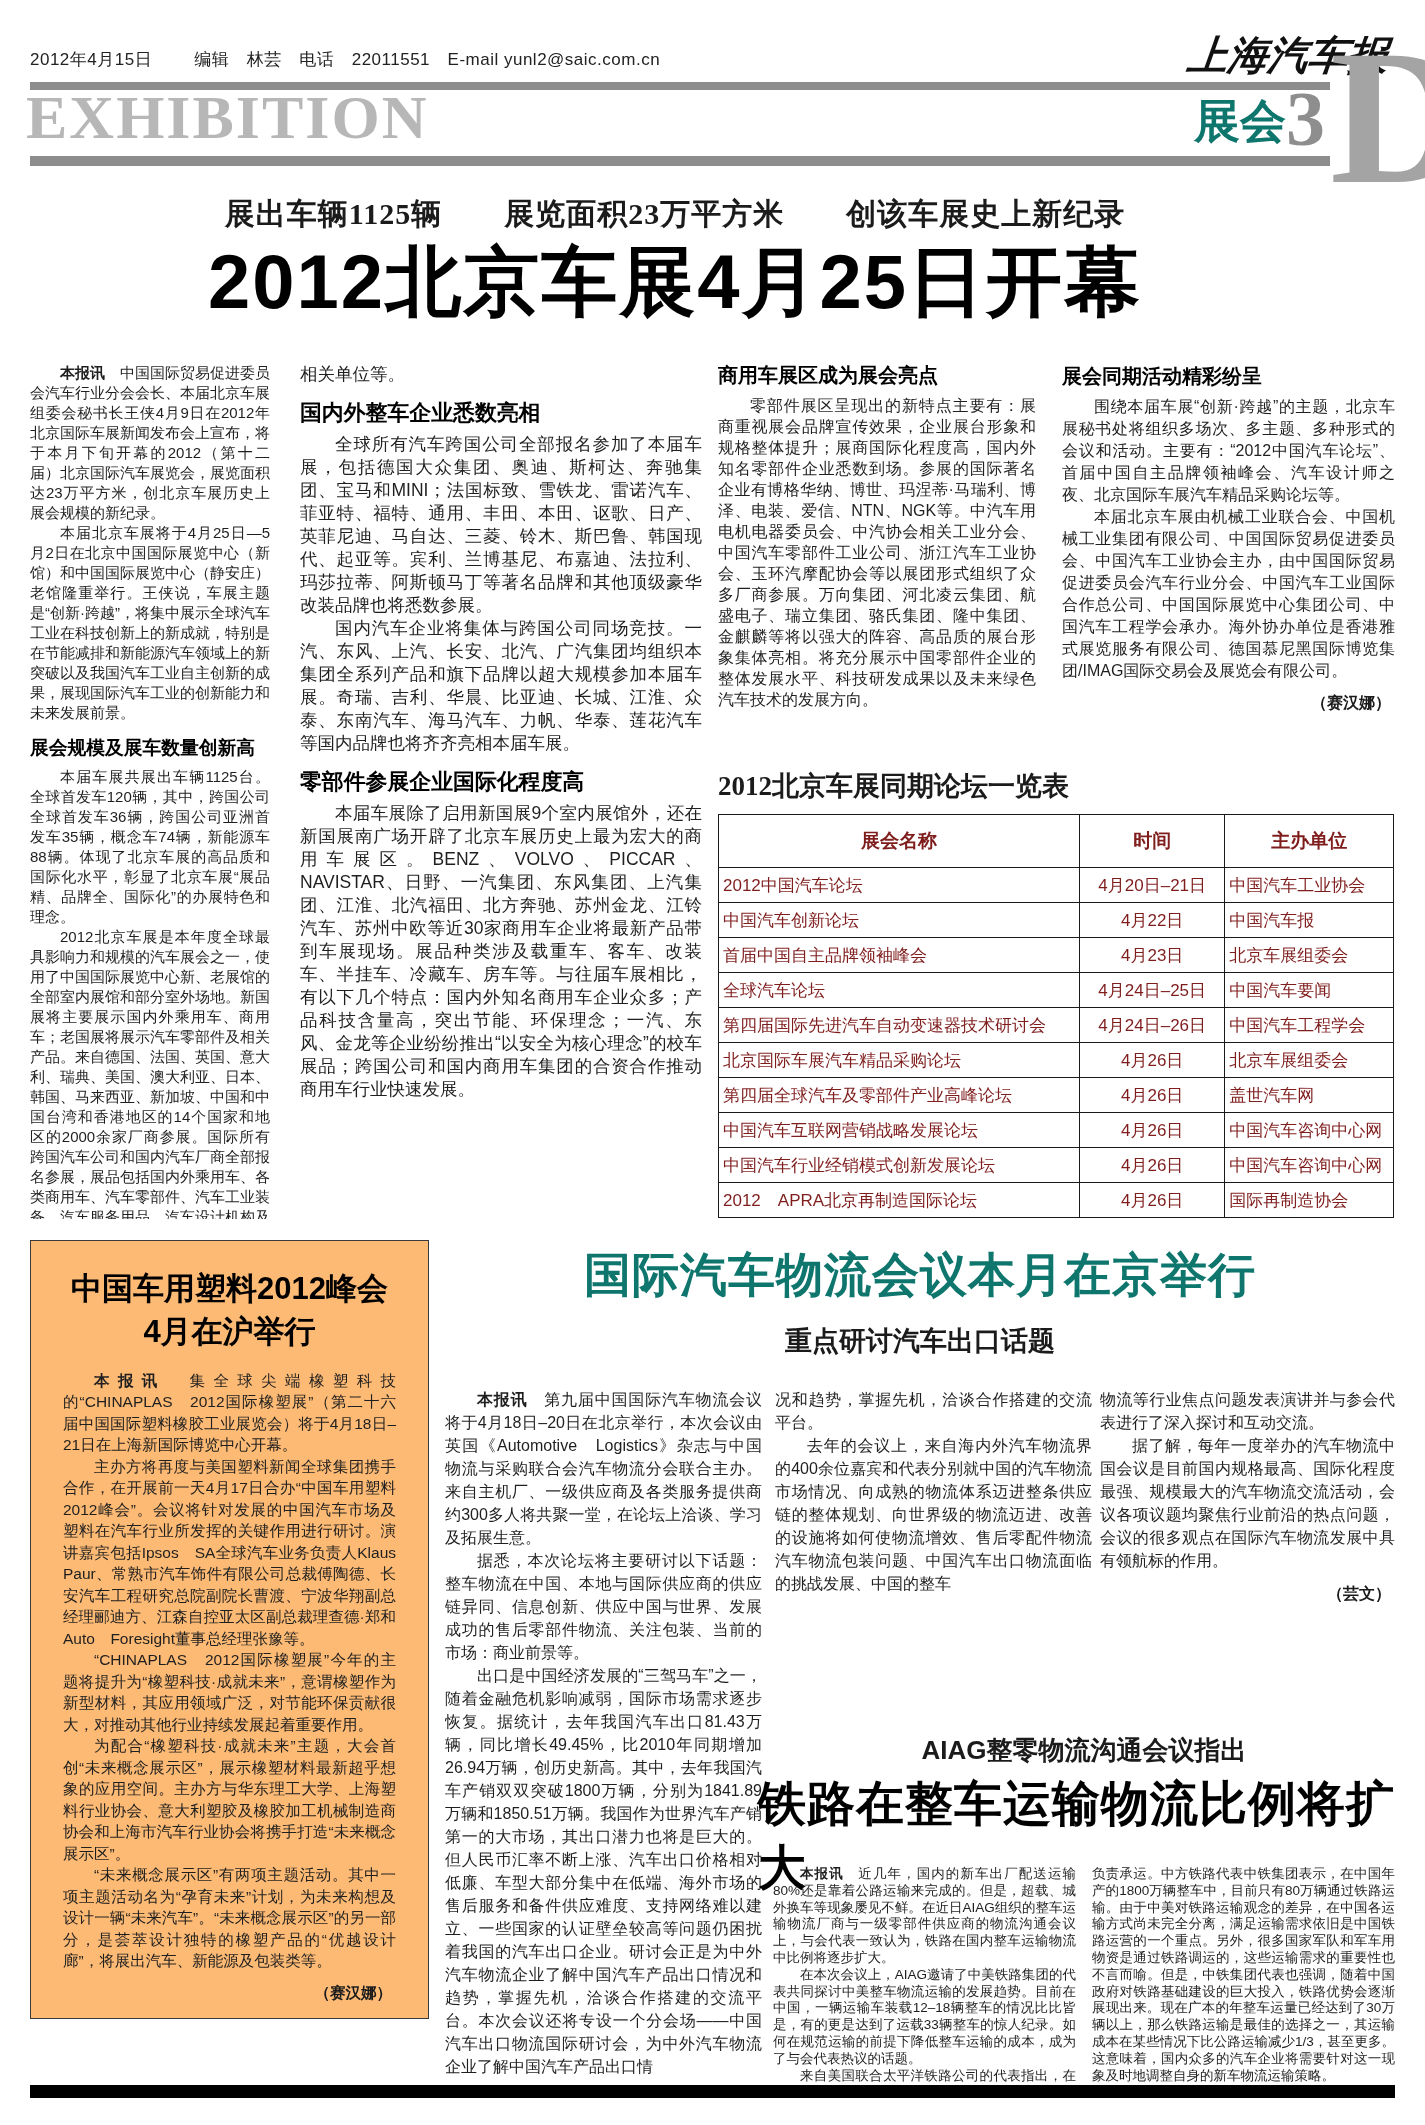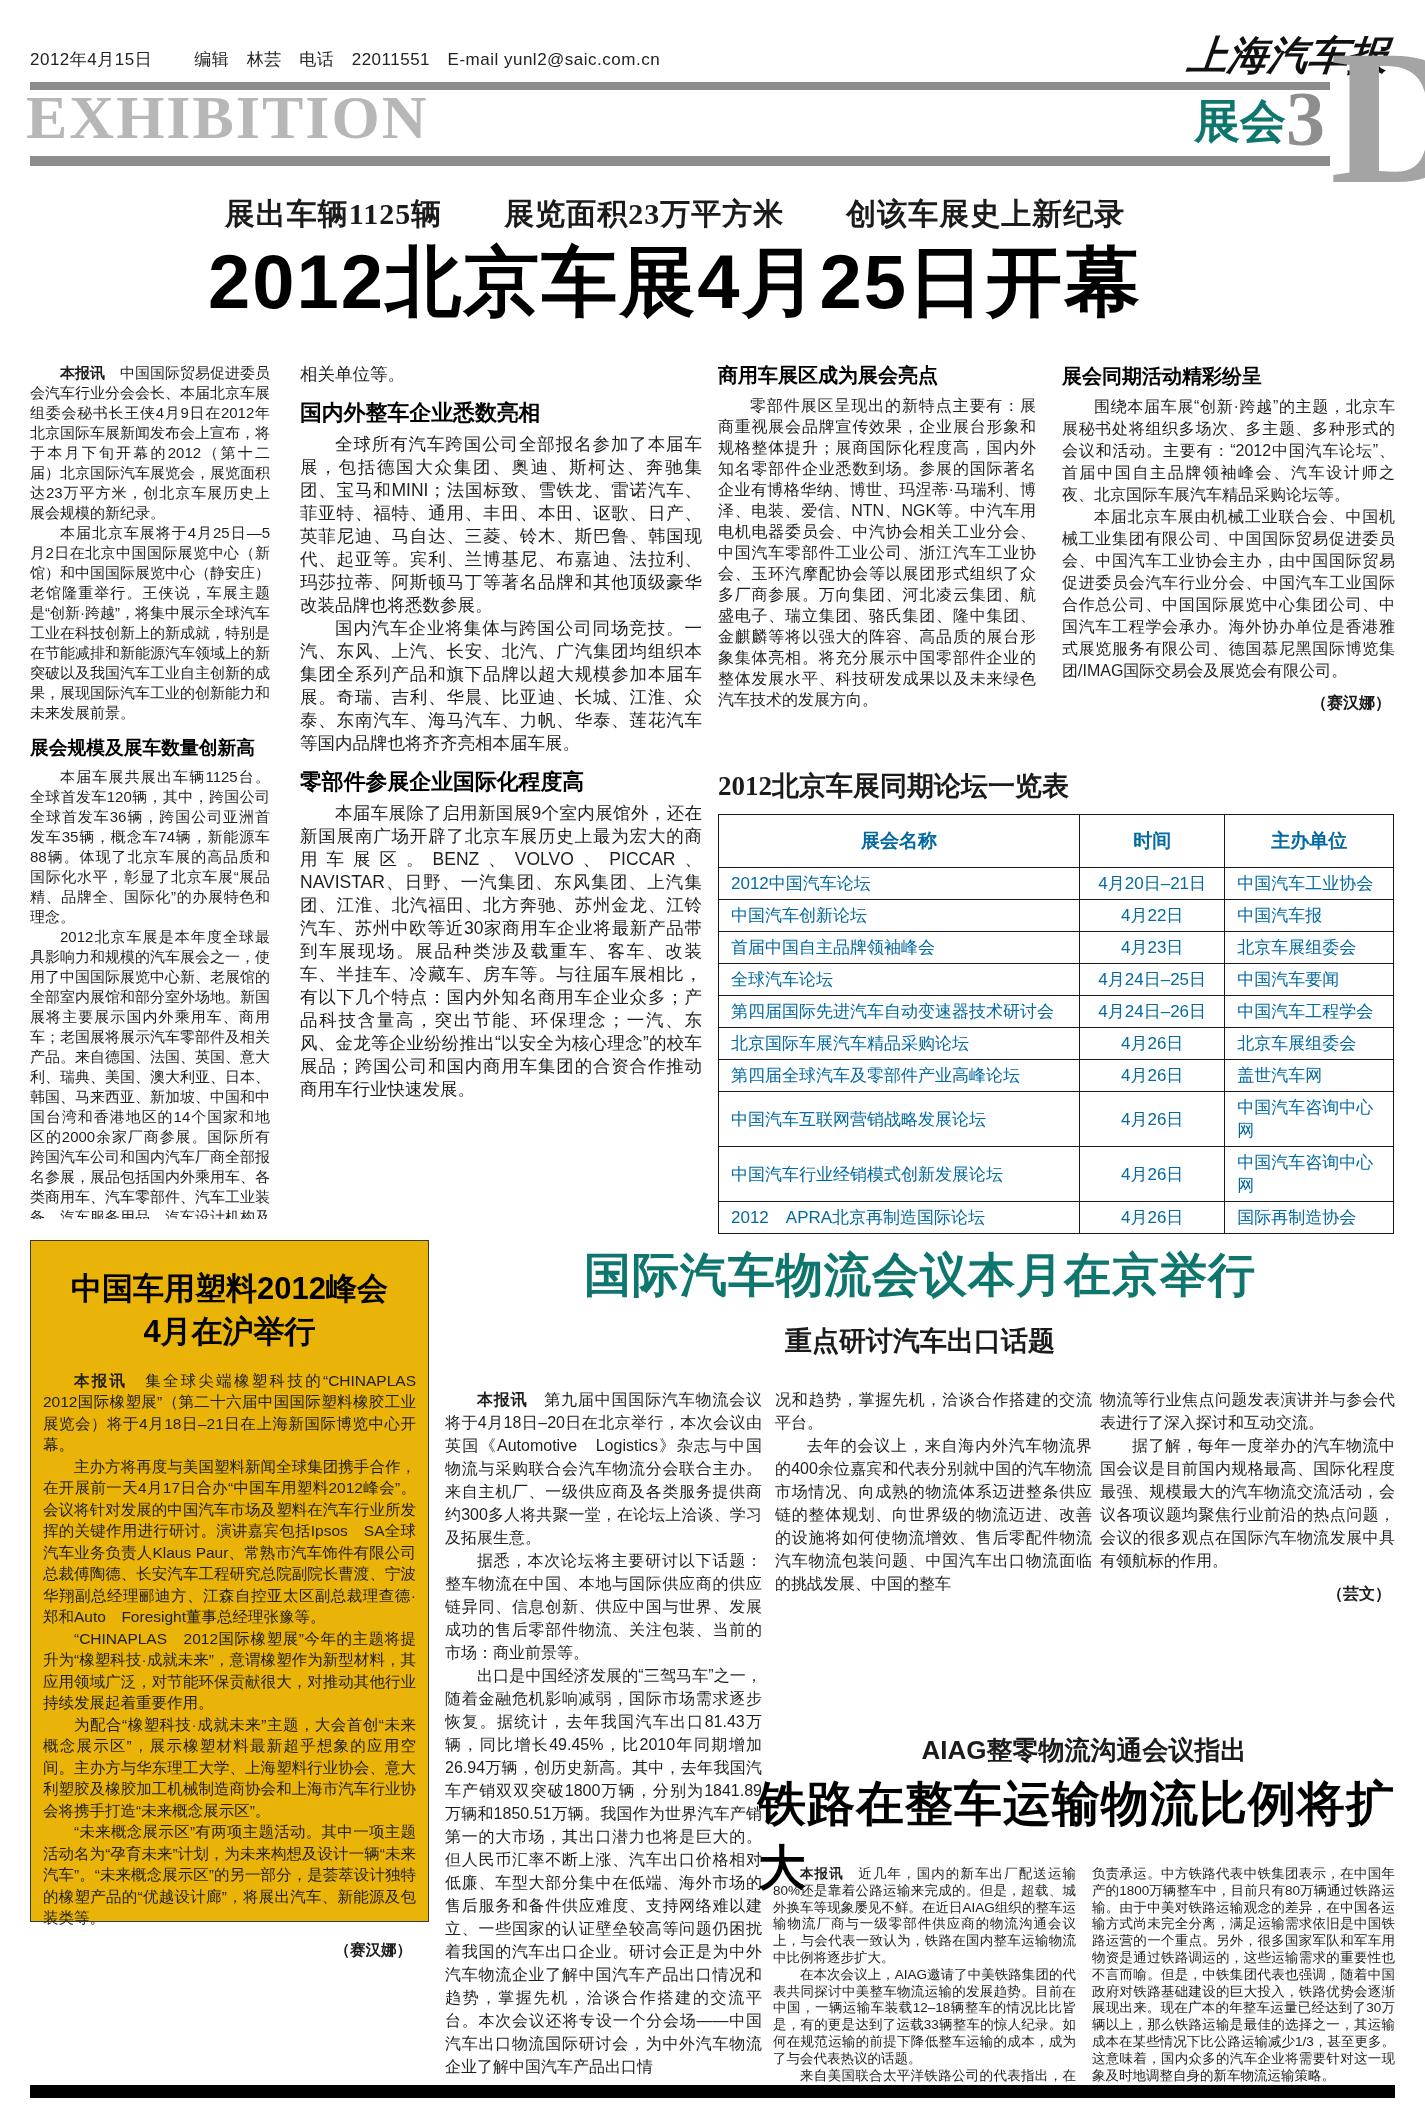--- a/index.html
+++ b/index.html
@@ -39,28 +39,28 @@
   .bp.cont{text-indent:0;}
   .sec-h{font-weight:800;font-size:1.25em;margin:15px 0 9px;color:#000;}
   .tcol .sec-h:first-child{margin-top:2px;}
   .byline{text-align:right;margin-top:10px;padding-right:4px;font-weight:700;}
 
   
   .table-title{left:718px;top:768px;font-size:27px;font-weight:800;
                font-family:"Liberation Serif","DejaVu Serif",serif;}
   .forum-table{left:718px;top:814px;width:676px;height:404px;border-collapse:collapse;
                table-layout:fixed;font-size:17px;}
-  .forum-table th,.forum-table td{border:1.8px solid #1a1a1a;padding:4px 12px;color:#0369a1;}
+  .forum-table th,.forum-table td{border:1.8px solid #1a1a1a;padding:4px 4px;color:#7f1d1d;}
   .forum-table th{font-size:19px;font-weight:800;text-align:center;height:44px;}
   .forum-table td.c-time{text-align:center;}
   .forum-table col.w-name{width:53.5%;} .forum-table col.w-time{width:21.5%;} .forum-table col.w-host{width:25%;}
 
   
-  .pink-box{left:30px;top:1240px;width:399px;height:682px;background:#eab308;border:1px solid #3a3a3a;
-            box-sizing:border-box;padding:26px 12px 0;}
+  .pink-box{left:30px;top:1240px;width:399px;height:779px;background:#fdba74;border:1px solid #3a3a3a;
+            box-sizing:border-box;padding:26px 32px 0;}
   .pink-title{text-align:center;font-size:31px;font-weight:900;line-height:1.4;margin-bottom:16px;color:#000;}
   .pink-body{font-size:15.5px;line-height:21.5px;}
 
   
   .log-head{left:440px;top:1244px;width:960px;margin:0;text-align:center;font-size:47px;font-weight:900;
             font-family:"Liberation Serif","DejaVu Serif",serif;letter-spacing:1px;color:#0f766e;}
   .log-sub{left:440px;top:1323px;width:960px;text-align:center;font-size:27px;font-weight:800;}
   .lcol{top:1388px;font-size:16px;line-height:23px;overflow:hidden;}
   .lcol1{left:445px;width:317px;height:688px;}
   .lcol2{left:775px;width:317px;height:300px;}

